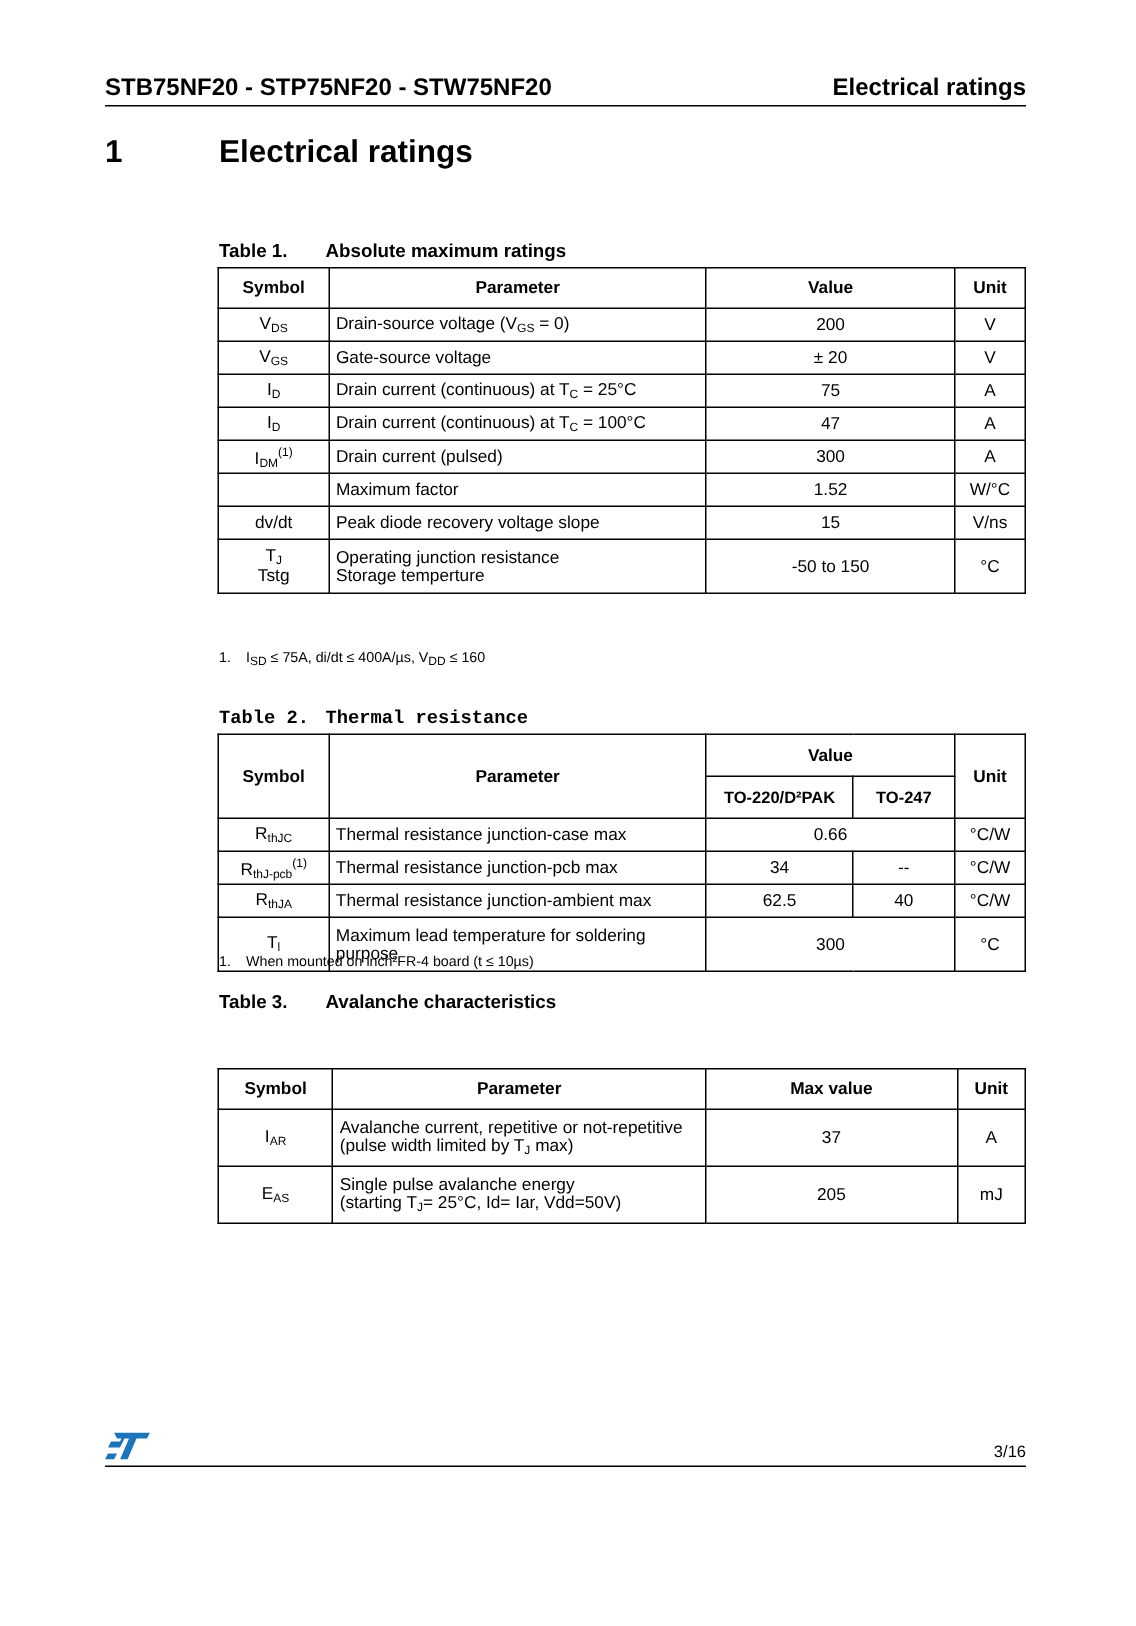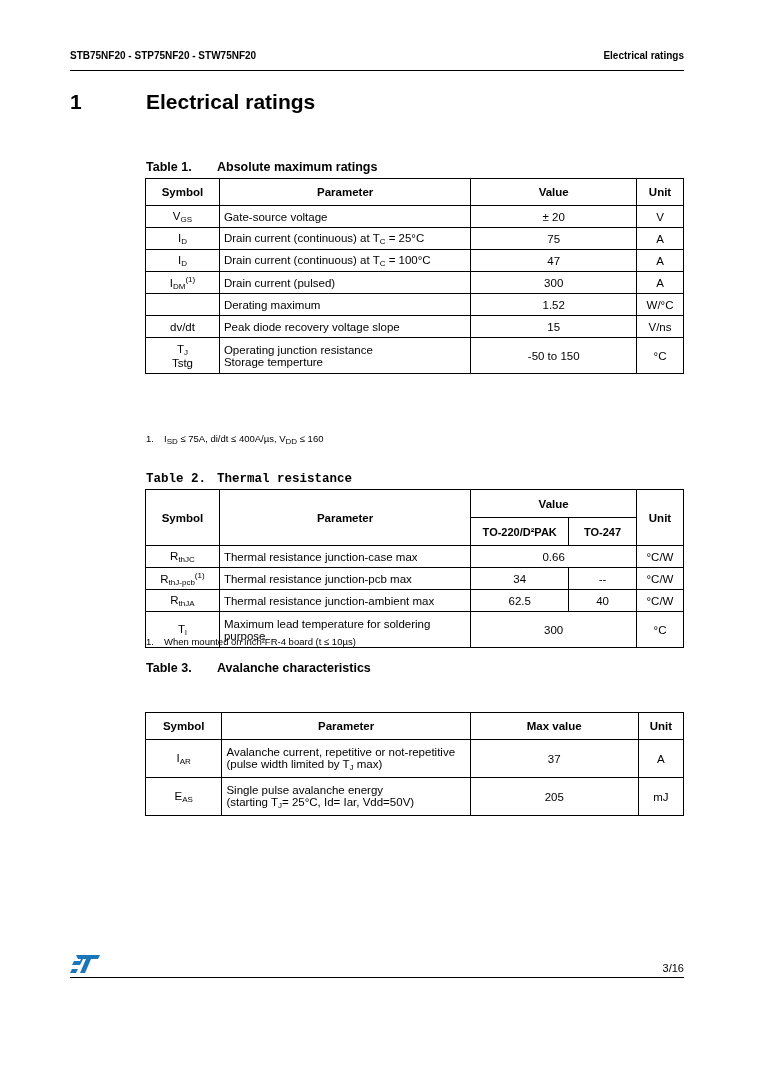--- a/index.html
+++ b/index.html
@@ -1,17 +1,17 @@
 <!DOCTYPE html>
 <html><head>
 <meta charset="utf-8">
 <style>
   html, body { margin:0; padding:0; background:#fff; }
   body { width:757px; height:1084px; position:relative; font-family:"Liberation Sans", sans-serif; color:#000; }
-  .hdr { position:absolute; left:70px; top:50px; width:614px; height:20px; border-bottom:1.3px solid #000; font-weight:bold; font-size:10px; }
+  .hdr { position:absolute; left:70px; top:50px; width:614px; height:20px; border-bottom:1.3px solid #000; font-weight:bold; font-size:16px; }
   .hdr .l { position:absolute; left:0; top:0; }
   .hdr .r { position:absolute; right:0; top:0; }
   .h1 { position:absolute; top:90px; font-weight:bold; font-size:21px; }
   .h1 .num { position:absolute; left:70px; }
   .h1 .txt { position:absolute; left:146px; white-space:nowrap; }
   .cap { position:absolute; left:146px; font-weight:bold; font-size:12.5px; white-space:nowrap; }
   .cap .t { display:inline-block; width:71px; }
   table { position:absolute; left:145px; border-collapse:collapse; font-size:11.5px; }
   td, th { border:1px solid #000; padding:2px 4px; text-align:center; vertical-align:middle; font-weight:normal; }
   th { font-weight:bold; font-size:11.5px; }
@@ -50,20 +50,26 @@
   <tbody>
       <tr style="height:27px">
     <th>Symbol</th>
     <th>Parameter</th>
     <th>Value</th>
     <th>Unit</th>
   </tr>
   </tbody>
     <tbody id="t1body">
       <tr style="height:22px">
+        <td><span>V</span><sub>DS</sub></td>
+        <td class="p"><span>Drain-source voltage (V</span><sub>GS</sub><span> = 0)</span></td>
+        <td>200</td>
+        <td>V</td>
+      </tr>
+      <tr style="height:22px">
         <td><span>V</span><sub>GS</sub></td>
         <td class="p"><span>Gate-source voltage</span></td>
         <td>± 20</td>
         <td>V</td>
       </tr>
       <tr style="height:22px">
         <td><span>I</span><sub>D</sub></td>
         <td class="p"><span>Drain current (continuous) at T</span><sub>C</sub><span> = 25°C</span></td>
         <td>75</td>
         <td>A</td>
@@ -75,21 +81,21 @@
         <td>A</td>
       </tr>
       <tr style="height:22px">
         <td><span>I</span><sub>DM</sub><sup>(1)</sup></td>
         <td class="p"><span>Drain current (pulsed)</span></td>
         <td>300</td>
         <td>A</td>
       </tr>
       <tr style="height:22px">
         <td><span></span></td>
-        <td class="p"><span>Derating maximum</span></td>
+        <td class="p"><span>Maximum factor</span></td>
         <td>1.52</td>
         <td>W/°C</td>
       </tr>
       <tr style="height:22px">
         <td><span>dv/dt</span></td>
         <td class="p"><span>Peak diode recovery voltage slope</span></td>
         <td>15</td>
         <td>V/ns</td>
       </tr>
     </tbody>

